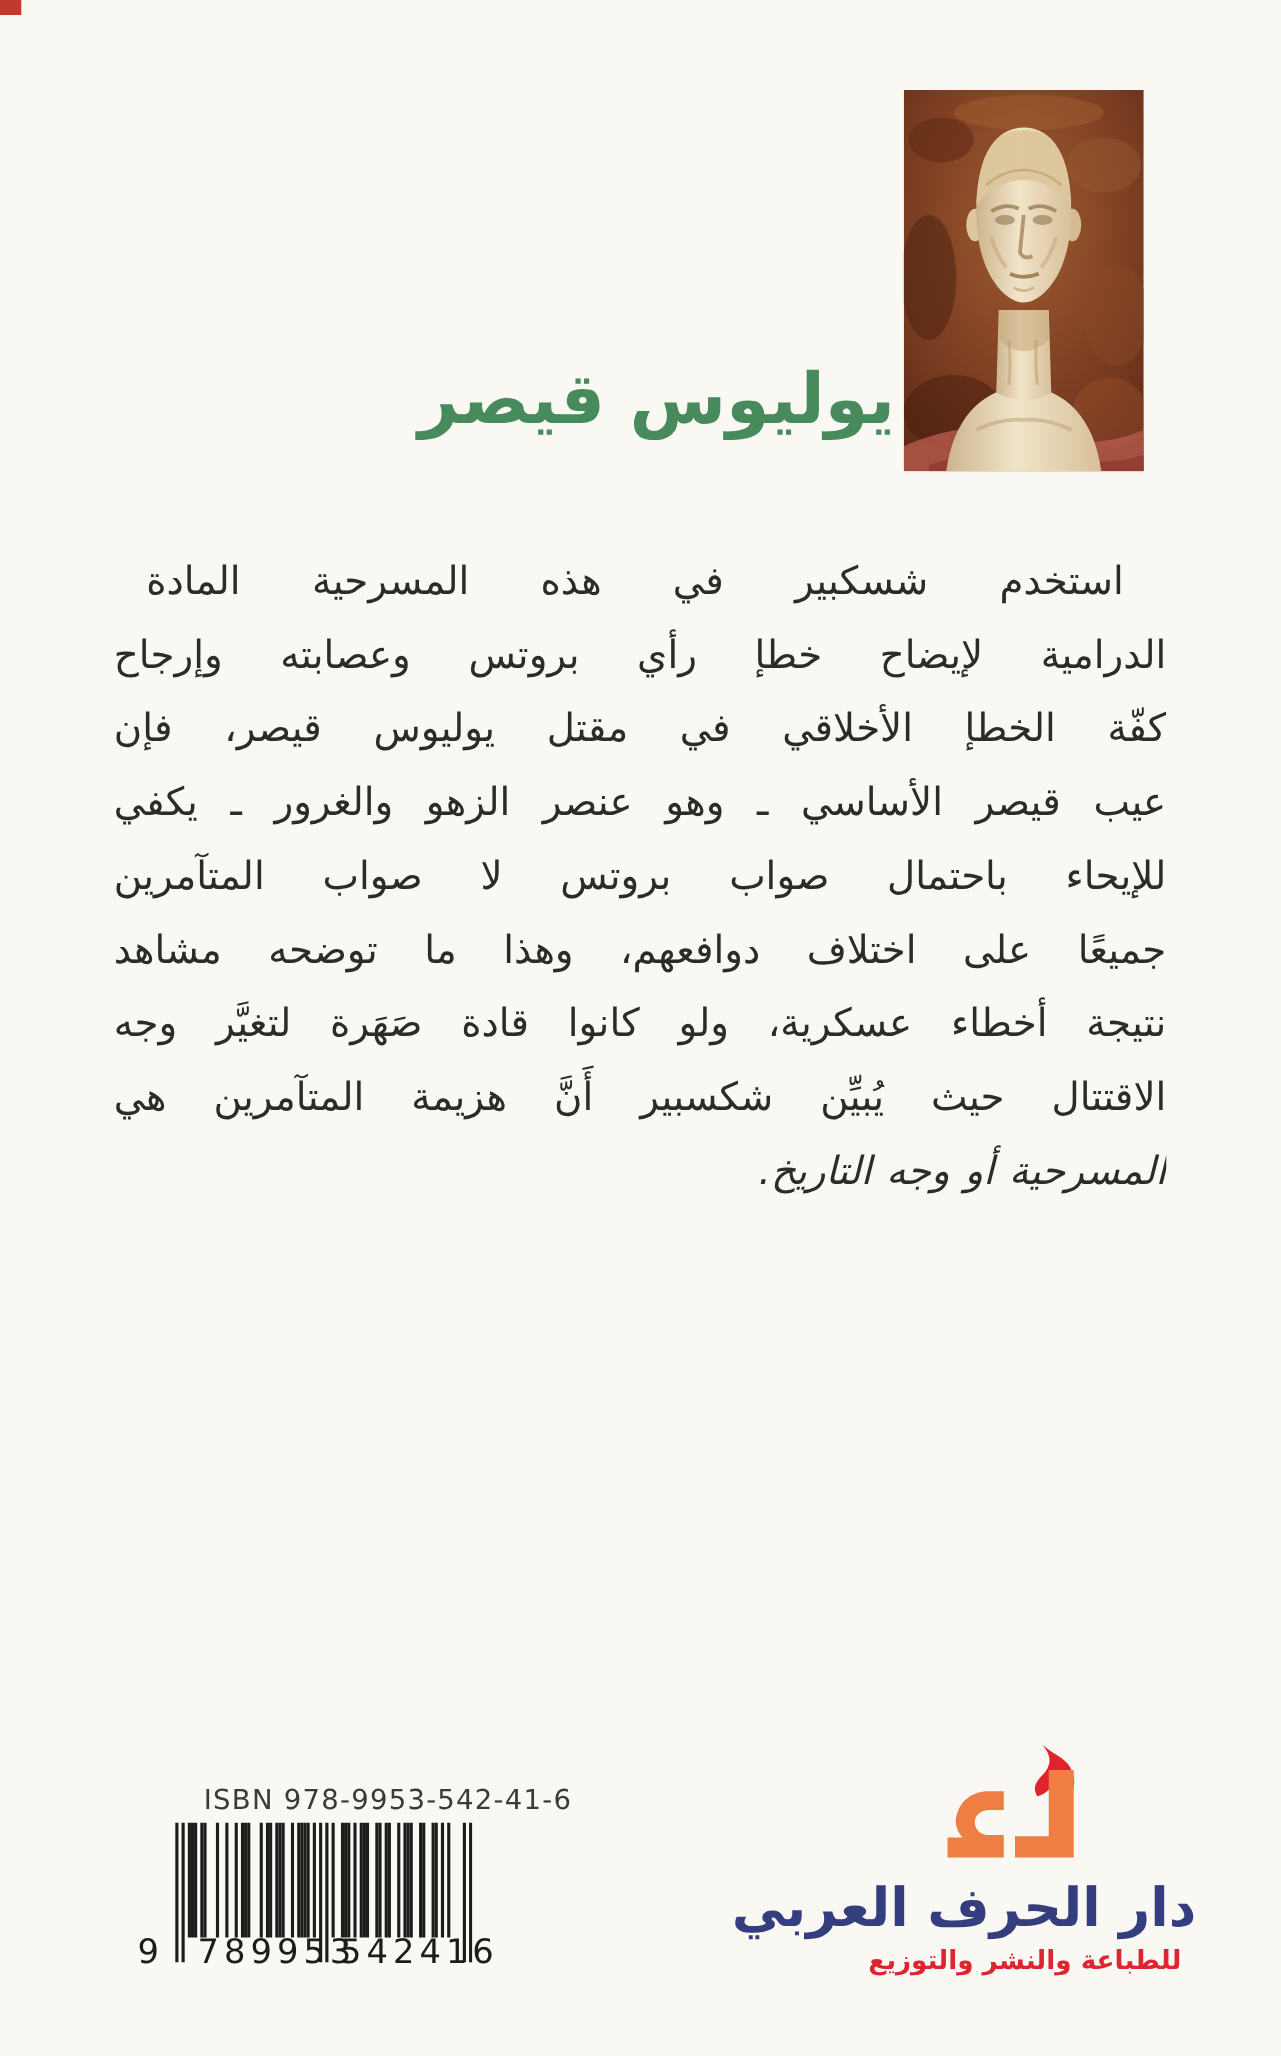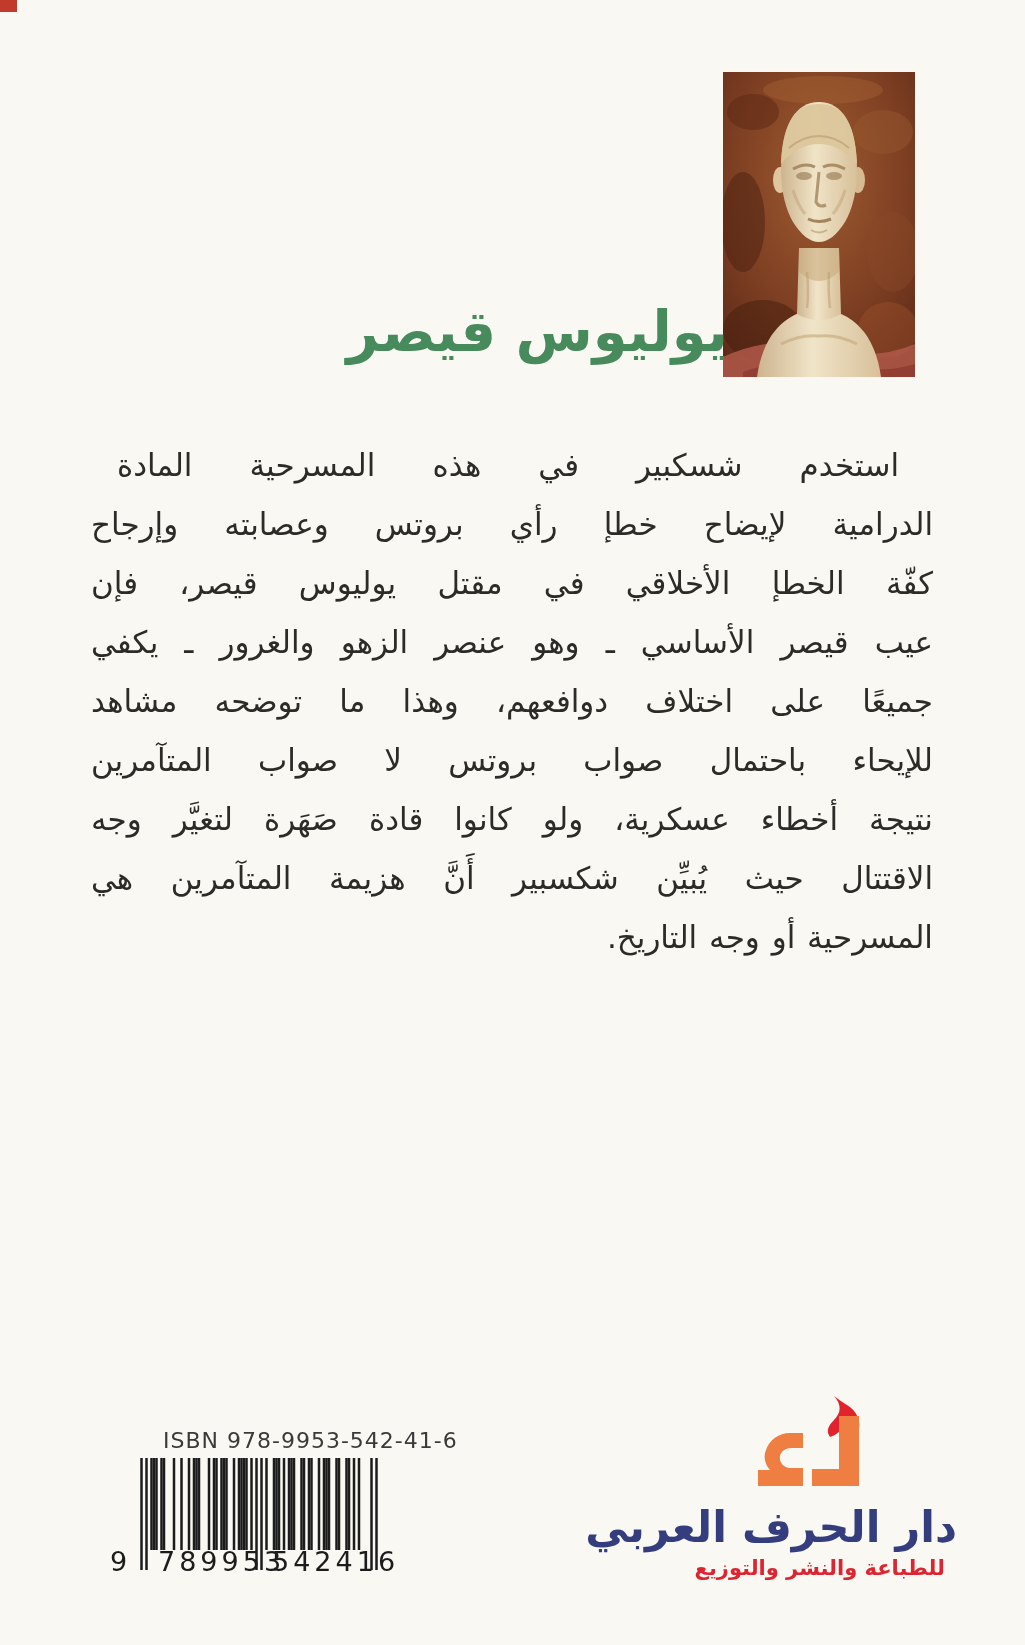--- a/index.html
+++ b/index.html
@@ -6,32 +6,32 @@
   .cover {
     position:relative; width:1025px; height:1645px;
     background:#f9f8f2; overflow:hidden;
     font-family:"DejaVu Sans", sans-serif;
   }
   .corner-mark { position:absolute; left:0; top:0; width:17px; height:12px; background:#c23a2b; }
 
   .bust { position:absolute; left:723px; top:72px; width:192px; height:305px; }
 
   .title {
-    position:absolute; left:428px; top:266px; width:288px; height:112px; margin:12px;
+    position:absolute; left:428px; top:266px; width:288px; height:112px; margin:0;
     font-size:56px; font-weight:bold; color:#478a5c;
     text-align:center; line-height:108px; direction:rtl; white-space:nowrap;
   }
 
   .synopsis { position:absolute; right:92px; top:436px; width:842px; font-size:31px; color:#2d2b28;margin-left:48px; }
   .syn-line {
     direction:rtl; height:59px; line-height:59px; overflow:hidden;
     text-align:justify; text-align-last:justify; word-spacing:2px;
   }
   .syn-line.first { padding:0 34px 0 26px; }
-  .syn-line.last  { text-align-last:right; }
+  .syn-line.last  { text-align-last:right;font-style:italic; }
 
   .isbn-label {
     position:absolute; left:163px; top:1428px; font-size:22px; color:#3a3a3a;
     letter-spacing:1px; white-space:nowrap;text-align:right;
   }
   .barcode { position:absolute; left:140px; top:1458px; }
   .bd { position:absolute; font-size:27px; color:#1c1c1c; font-family:"DejaVu Sans", sans-serif; }
   .bd-prefix { left:110px; top:1546px; }
   .bd-left  { left:158px; top:1546px; width:112px; text-align:center; letter-spacing:4px; }
   .bd-right { left:272px; top:1546px; width:112px; text-align:left; letter-spacing:4px; }
@@ -102,22 +102,22 @@
     </svg>
   </div>
 
   <h1 class="title">يوليوس قيصر</h1>
 
   <div class="synopsis">
       <div class="syn-line first" dir="rtl">استخدم شسكبير في هذه المسرحية المادة</div>
       <div class="syn-line" dir="rtl">الدرامية لإيضاح خطإ رأي بروتس وعصابته وإرجاح</div>
       <div class="syn-line" dir="rtl">كفّة الخطإ الأخلاقي في مقتل يوليوس قيصر، فإن</div>
       <div class="syn-line" dir="rtl">عيب قيصر الأساسي ـ وهو عنصر الزهو والغرور ـ يكفي</div>
+      <div class="syn-line" dir="rtl">للإيحاء باحتمال صواب بروتس لا صواب المتآمرين</div>
       <div class="syn-line" dir="rtl">جميعًا على اختلاف دوافعهم، وهذا ما توضحه مشاهد</div>
-      <div class="syn-line" dir="rtl">للإيحاء باحتمال صواب بروتس لا صواب المتآمرين</div>
       <div class="syn-line" dir="rtl">نتيجة أخطاء عسكرية، ولو كانوا قادة صَهَرة لتغيَّر وجه</div>
       <div class="syn-line" dir="rtl">الاقتتال حيث يُبيِّن شكسبير أَنَّ هزيمة المتآمرين هي</div>
       <div class="syn-line last" dir="rtl">المسرحية أو وجه التاريخ.</div>
     </div>
 
   <div class="isbn-label">ISBN 978-9953-542-41-6</div>
 
   <svg class="barcode" width="238" height="112" viewBox="0 0 237.5 112" fill="#1c1c1c">
       <rect x="0" y="0" width="2.5" height="112"></rect>
       <rect x="5" y="0" width="2.5" height="112"></rect>

